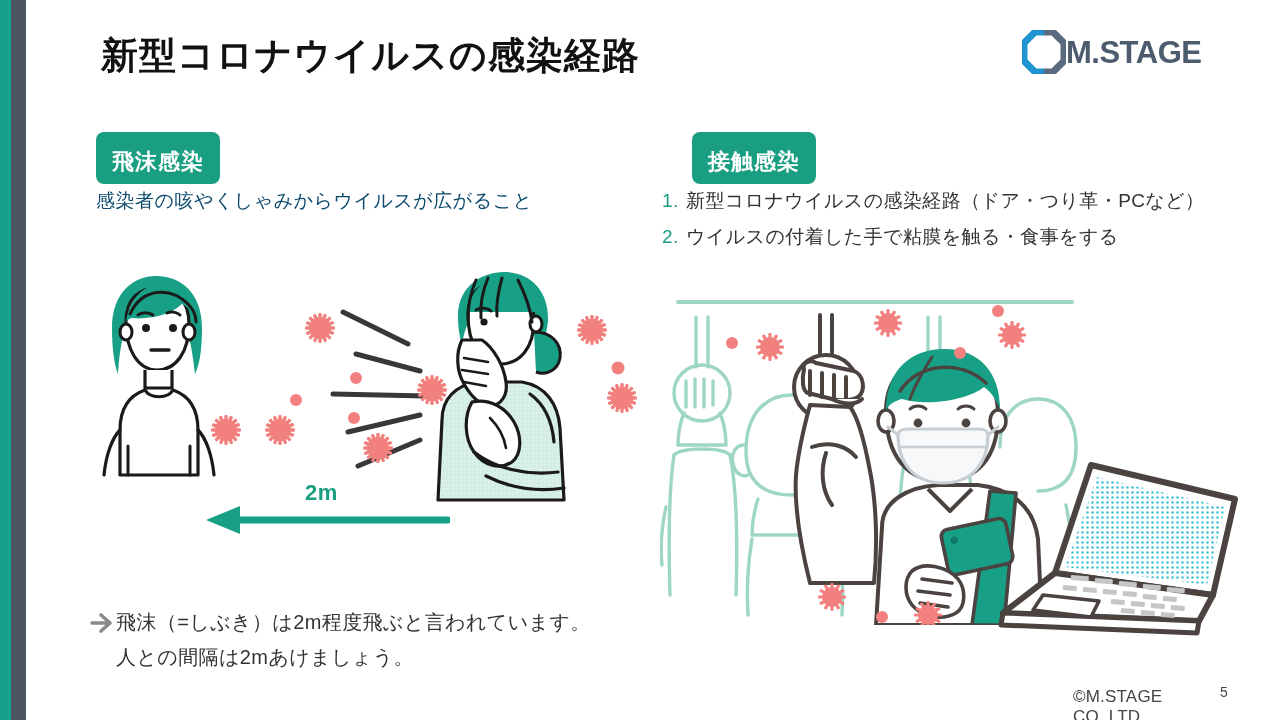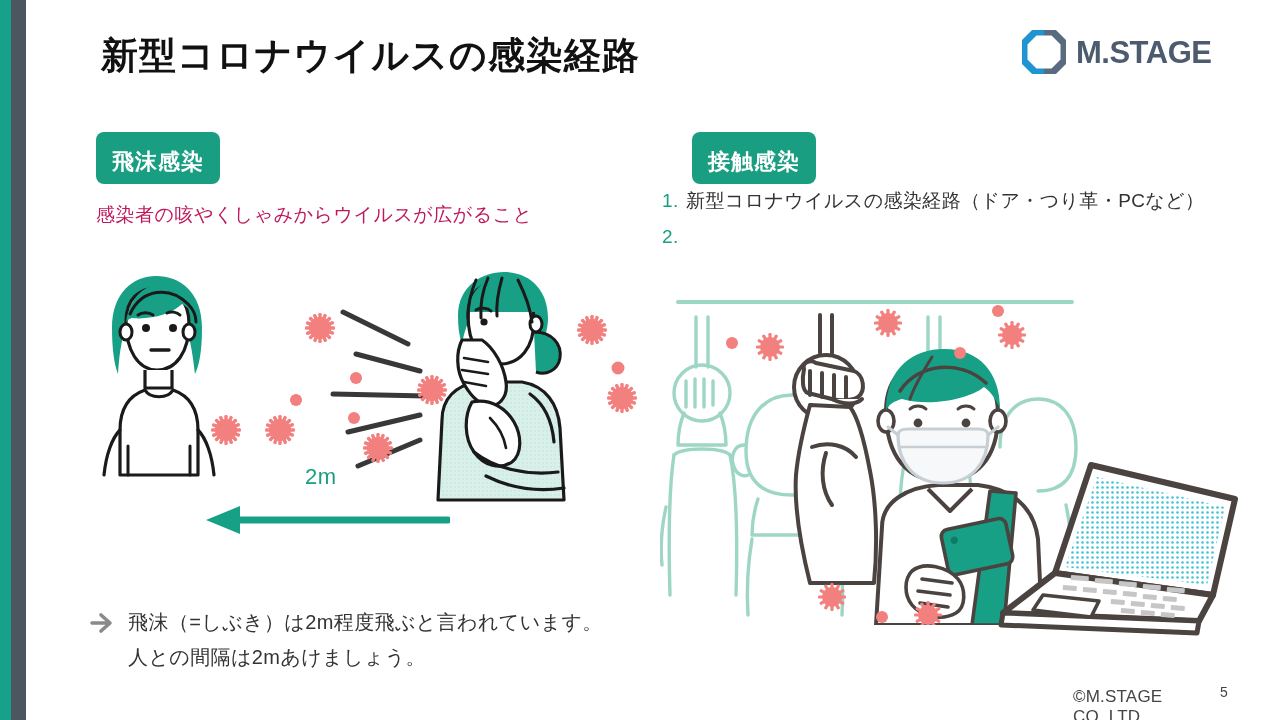--- a/index.html
+++ b/index.html
@@ -14,59 +14,59 @@
   .edge-gray{position:absolute;left:11px;top:0;width:15px;height:720px;background:#4c5661;}
 
   
   .title{
     position:absolute;left:101px;top:36px;
     font-size:37px;font-weight:bold;color:#111111;
     letter-spacing:1px;line-height:1.1;white-space:nowrap;
   }
 
   
-  .logo{position:absolute;left:1022px;top:30px;display:flex;align-items:center;gap:10px;}
+  .logo{position:absolute;left:1022px;top:30px;display:flex;align-items:center;}
   .logo-mark{width:44px;height:44px;display:block;}
   .logo-text{
     font-size:31px;font-weight:bold;color:#4c5b6e;letter-spacing:-0.5px;
     font-family:"Liberation Sans",sans-serif;line-height:1;
   }
 
   
   .badge{
     position:absolute;display:inline-block;
     background:#1a9e81;color:#ffffff;border-radius:8px;
     font-size:22px;font-weight:bold;line-height:1;
     padding:19px 16px 11px 16px;letter-spacing:1px;
   }
   .badge.left{left:96px;top:132px;}
   .badge.right{left:692px;top:132px;}
 
   
   .lead{
-    position:absolute;font-size:19px;color:#be185d;line-height:1.55;
-    letter-spacing:0.5px;white-space:nowrap;margin-top:14px;
+    position:absolute;font-size:19px;color:#0c4a6e;line-height:1.55;
+    letter-spacing:0.5px;white-space:nowrap;
   }
   .lead.left{left:96px;top:186px;}
 
   .numlist{position:absolute;left:662px;top:183px;}
   .numlist-row{display:flex;align-items:baseline;font-size:19px;line-height:1.9;
     letter-spacing:0.4px;white-space:nowrap;}
   .numlist-num{color:#1a9e81;width:24px;flex:none;}
   .numlist-text{color:#333333;}
 
   
   .m2-label{
-    position:absolute;left:305px;top:464px;font-size:22px;font-weight:normal;
+    position:absolute;left:305px;top:480px;font-size:22px;font-weight:bold;
     color:#1a9e81;letter-spacing:0.5px;
   }
   .m2-arrow{position:absolute;left:204px;top:505px;width:246px;height:30px;}
 
   
-  .note{position:absolute;left:90px;top:605px;display:flex;gap:12px;align-items:flex-start;}
+  .note{position:absolute;left:90px;top:605px;display:flex;align-items:flex-start;}
   .note-arrow{width:26px;height:26px;flex:none;margin-top:5px;}
   .note-text{font-size:20px;color:#333333;line-height:1.75;letter-spacing:0.4px;white-space:nowrap;}
 
   
   .copyright{position:absolute;left:1073px;top:687px;font-size:17px;color:#444444;letter-spacing:0.2px;}
   .pageno{position:absolute;left:1220px;top:684px;font-size:14px;color:#444444;}
 
   
   .illus{position:absolute;}
   .illus.droplet{left:90px;top:270px;width:560px;height:240px;}
@@ -107,20 +107,21 @@
   <div class="lead left">感染者の咳やくしゃみからウイルスが広がること</div>
 
   <div class="badge right">接触感染</div>
   <div class="numlist">
     <div class="numlist-row">
       <span class="numlist-num">1.</span>
       <span class="numlist-text">新型コロナウイルスの感染経路（ドア・つり革・PCなど）</span>
     </div>
     <div class="numlist-row">
       <span class="numlist-num">2.</span>
+      <span class="numlist-text">ウイルスの付着した手で粘膜を触る・食事をする</span>
     </div>
   </div>
 
   <svg class="illus droplet" viewBox="0 0 560 240">
     <defs>
       <pattern id="mintDots" width="4" height="4" patternUnits="userSpaceOnUse">
         <rect width="4" height="4" fill="#d9f0ea"></rect>
         <circle cx="1" cy="1" r="0.8" fill="#bfe4da"></circle>
       </pattern>
       <g id="virusBig">

